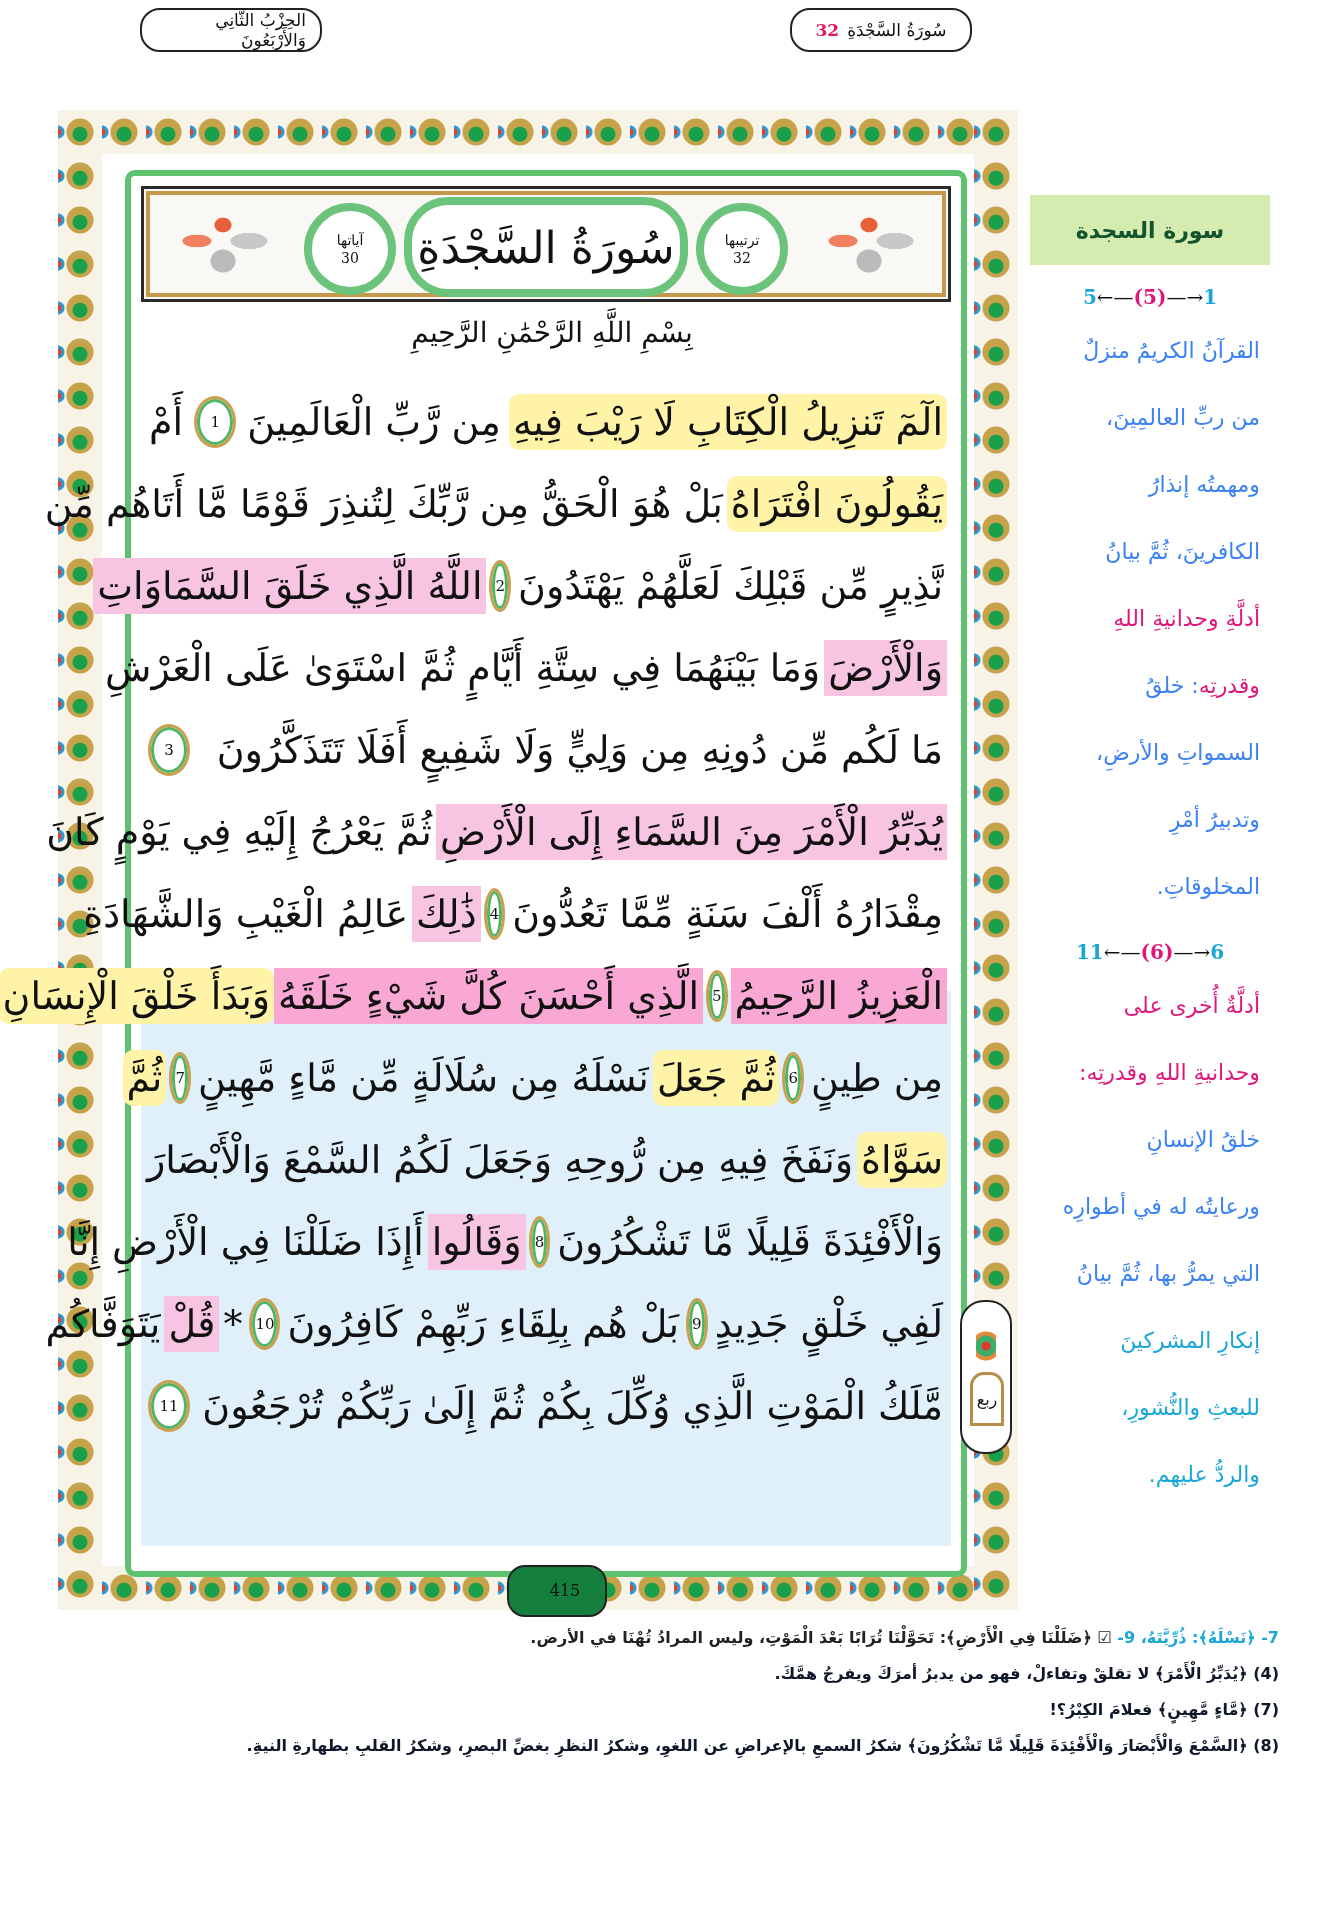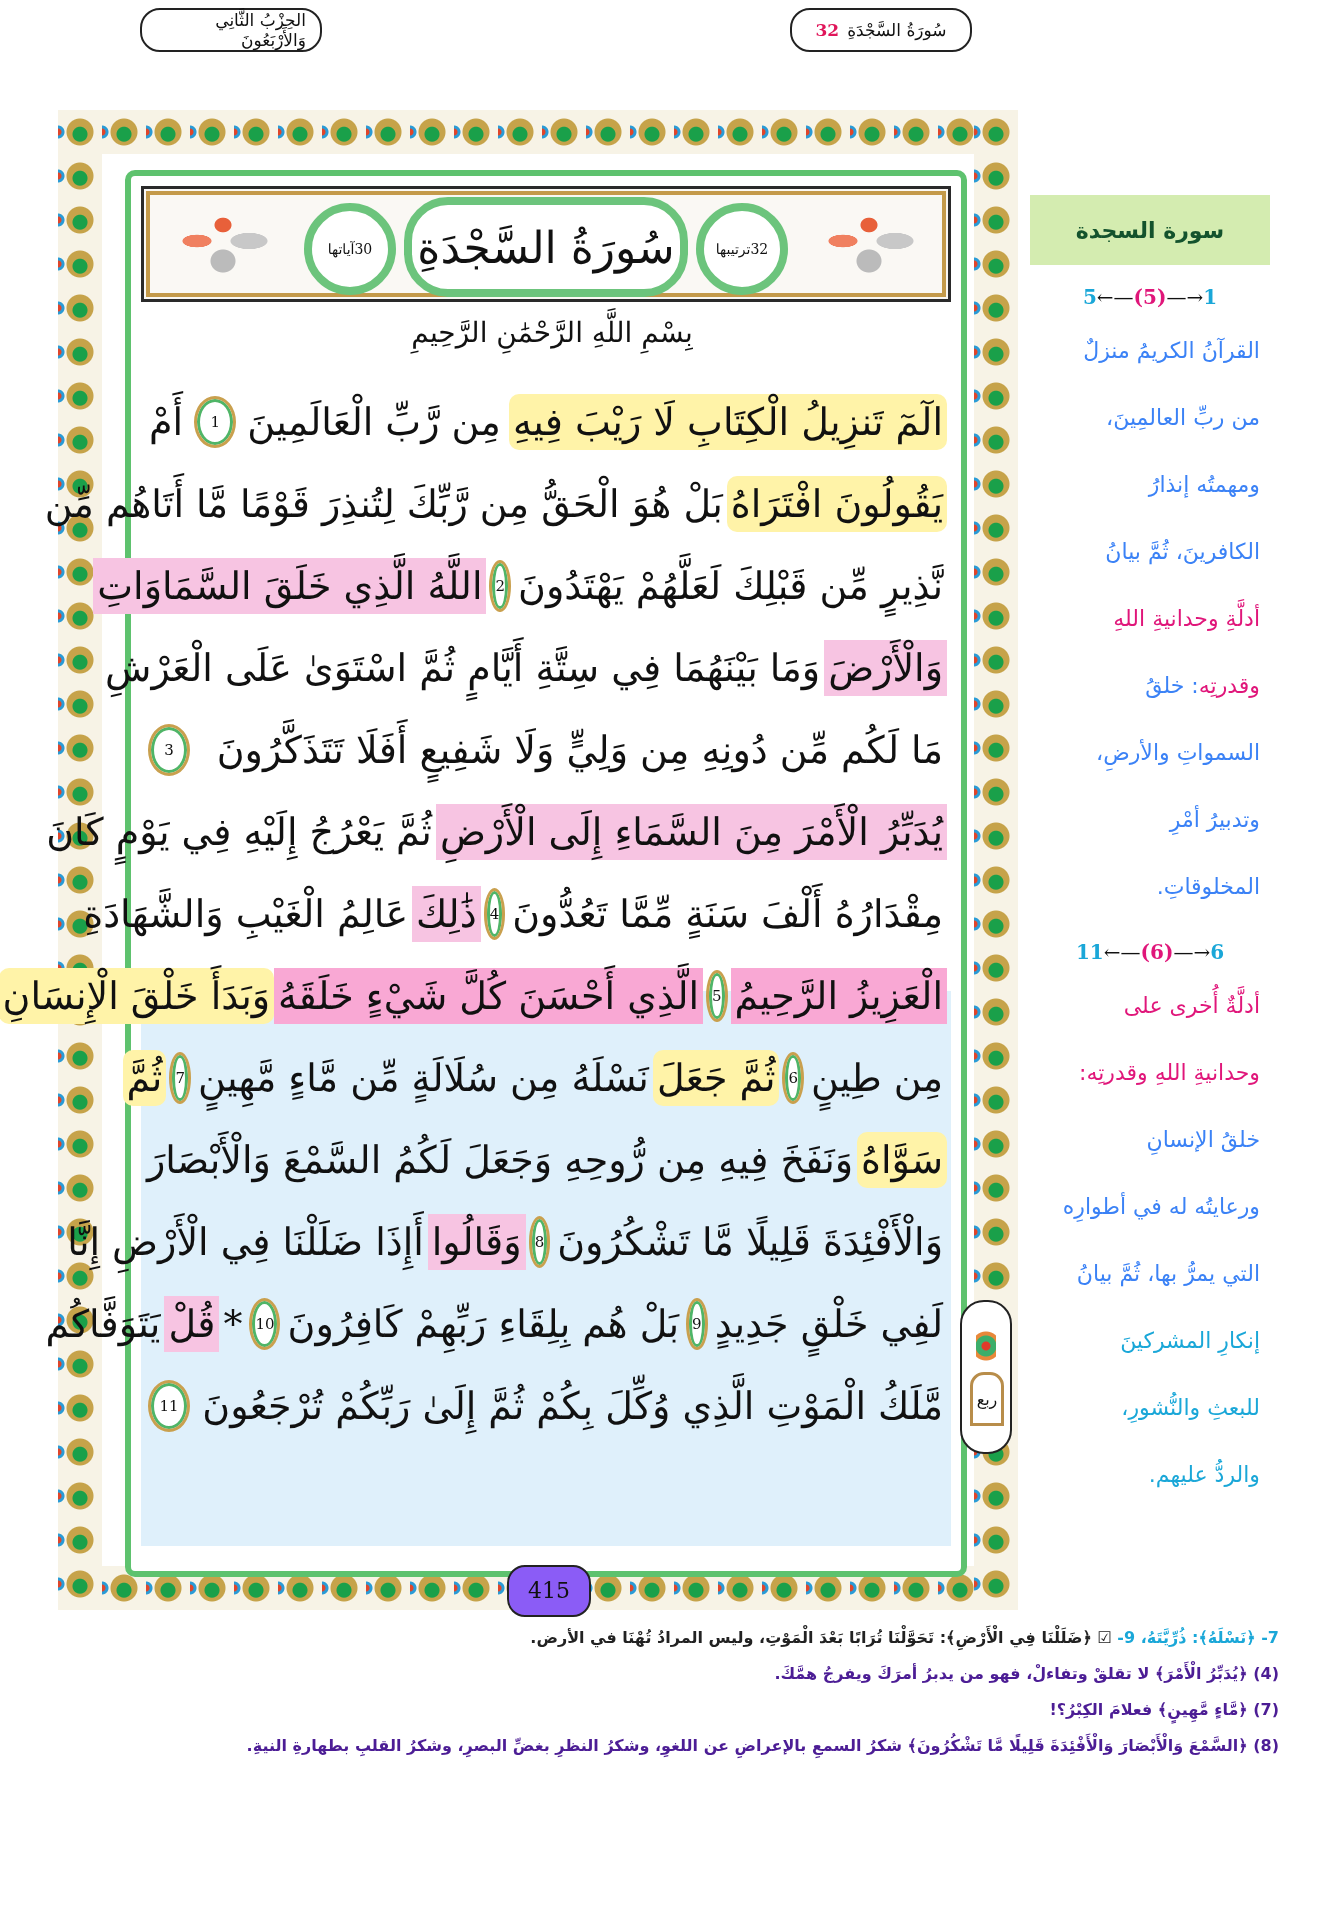--- a/index.html
+++ b/index.html
@@ -21,40 +21,40 @@
   .orn-right { right: 0; top: 0; bottom: 0; width: 44px; }
 
   .page-label { position: absolute; top: 8px; height: 40px; border: 2px solid #222; border-radius: 20px;
      background: #fff; display: flex; align-items: center; justify-content: center; gap: 8px;
      padding: 0 14px; font-family: "DejaVu Serif", serif; font-size: 17px; direction: rtl; }
   .hizb-label { left: 140px; width: 150px; }
   .surah-label { left: 790px; width: 150px; }
   .surah-label .num { color: #e0165a; font-weight: bold; }
 
   .page-number { position: absolute; left: 507px; top: 1565px; width: 80px; height: 48px;
-     border: 2px solid #222; border-radius: 18px; background: #8b5cf6; text-align: center;
-     line-height: 48px; font-family: "DejaVu Serif", serif; font-size: 22px; }
+     border: 2px solid #222; border-radius: 18px; background: #15803d; text-align: center;
+     line-height: 48px; font-family: "DejaVu Serif", serif; font-size: 16px; padding-left: 16px; }
 
   
   .text-frame { position: absolute; left: 125px; top: 170px; width: 830px; height: 1395px;
      border: 6px solid #5ec26e; border-radius: 10px; background: #fff; }
 
   .header-banner { position: absolute; left: 10px; top: 10px; right: 10px; height: 110px;
      border: 3px solid #2a2a2a; outline: 4px solid #c49a4a; outline-offset: -9px;
      background: #faf8f4; }
   .arabesque { position: absolute; top: 12px; width: 130px; height: 80px;
      background:
        radial-gradient(ellipse at 30% 50%, #f08060 0 14px, transparent 15px),
        radial-gradient(ellipse at 70% 50%, #c8c8c8 0 18px, transparent 19px),
        radial-gradient(ellipse at 50% 30%, #e8603a 0 8px, transparent 9px),
        radial-gradient(ellipse at 50% 75%, #bbbbbb 0 12px, transparent 13px); }
   .arabesque.left { left: 14px; }
   .arabesque.right { right: 14px; }
   .medallion { position: absolute; top: 14px; width: 76px; height: 76px; border-radius: 50%;
-     border: 8px solid #6cc47c; background: #fff; display: flex; flex-direction: row;
+     border: 8px solid #6cc47c; background: #fff; display: flex; flex-direction: column;
      align-items: center; justify-content: center; font-family: "DejaVu Serif", serif; font-size: 14px; line-height: 1.3; }
   .medallion.left { left: 160px; }
   .medallion.right { right: 160px; text-align: right; }
   .title-cartouche { position: absolute; left: 260px; right: 260px; top: 8px; height: 84px;
      border: 8px solid #6cc47c; border-radius: 44px; background: #fff;
      display: flex; align-items: center; justify-content: center;
      font-family: "DejaVu Serif", serif; font-size: 44px; direction: rtl; }
 
   .basmala { position: absolute; left: 0; right: 0; top: 140px; text-align: center;
      font-family: "DejaVu Serif", serif; font-size: 28px; direction: rtl; padding-left: 12px; }
@@ -93,21 +93,21 @@
   .side-line { height: 67px; line-height: 67px; padding-right: 10px; white-space: nowrap; }
   .c-black { color: #3b82f6; }
   .c-pink { color: #e0167a; }
   .c-blue { color: #1aa7d8; }
 
   
   .footnotes { position: absolute; left: 95px; right: 60px; top: 1620px; direction: rtl;
      font-family: "DejaVu Sans", sans-serif; font-weight: bold; font-size: 16px; }
   .fn { height: 36px; line-height: 36px; white-space: nowrap; }
   .fn .blue { color: #1aa7d8; }
-  .fn .pink { color: #4c1d95; }
+  .fn .pink { color: #0f172a; }
   .fn .dark { color: #222; }
 </style>
 </head>
 <body>
 
 <div class="orn-frame">
   <div class="orn-band orn-top"></div>
   <div class="orn-band orn-bottom"></div>
   <div class="orn-band orn-left"></div>
   <div class="orn-band orn-right"></div>

